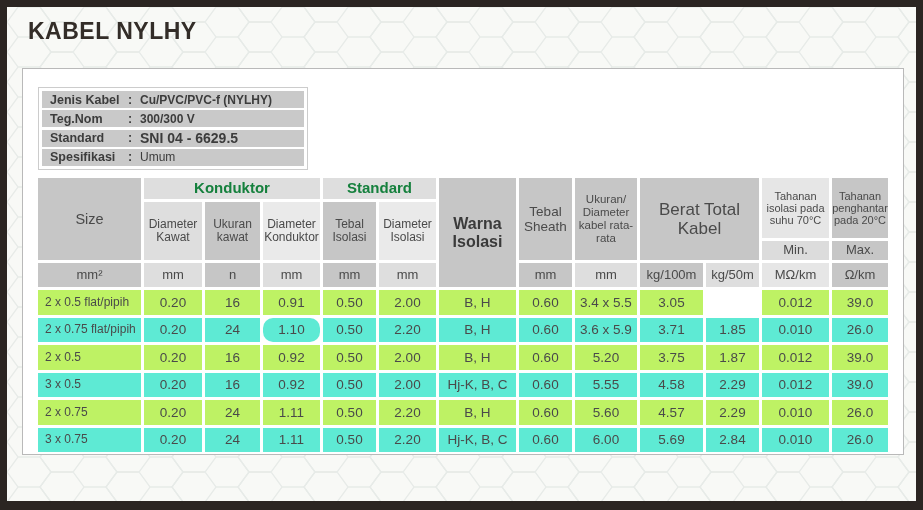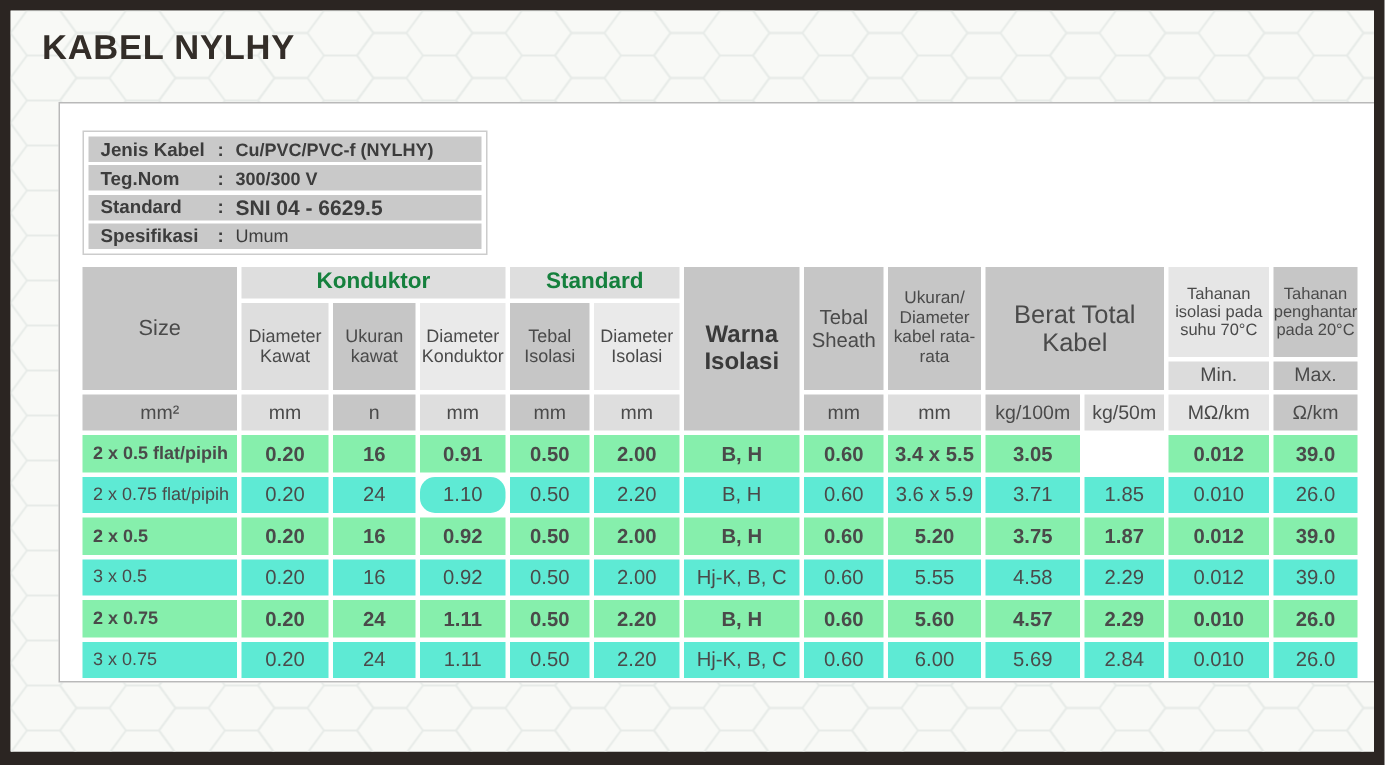--- a/index.html
+++ b/index.html
@@ -12,21 +12,21 @@
     background:#f8f9f6;
     font-family:"Liberation Sans", sans-serif;
     overflow:hidden;
   }
   .hex-bg{position:absolute;left:0;top:0;z-index:0;}
   .page-title{
     position:absolute;left:21px;top:11px;z-index:2;
     font-size:23px;font-weight:bold;color:#332d28;letter-spacing:.5px;
   }
   .panel{
-    position:absolute;left:32px;top:61px;z-index:1;
+    position:absolute;left:15px;top:61px;z-index:1;
     width:882px;height:387px;
     background:#ffffff;border:1px solid #b9b9b9;
     box-sizing:border-box;
   }
   
   .info-box{
     position:absolute;left:15px;top:18px;width:270px;height:83px;
     border:1px solid #cccccc;box-sizing:border-box;
     padding:3px;display:flex;flex-direction:column;justify-content:space-between;
   }
@@ -58,21 +58,21 @@
   .cell{
     display:flex;align-items:center;justify-content:center;
     text-align:center;color:#4a4a4a;line-height:1.12;
     box-sizing:border-box;padding:0 3px;
   }
   .bg-m{background:#c6c6c6;}
   .bg-l{background:#dedede;}
   .bg-xl{background:#eaeaea;}
   .bg-min{background:#dcdcdc;}
   .bg-tah{background:#e6e6e6;}
-  .row-dark{background:#86efac;font-weight:bold;}
+  .row-dark{background:#bef264;}
   .row-light{background:#5eead4;}
   .hdr-group{font-size:15px;font-weight:bold;color:#15803d;}
   .hdr-sub{font-size:12px;}
   .hdr-size{font-size:14.5px;}
   .hdr-warna{font-size:16px;font-weight:bold;color:#3a3a3a;}
   .hdr-berat{font-size:17px;}
   .hdr-sheath{font-size:13.5px;}
   .hdr-ukuran{font-size:11.5px;}
   .hdr-tah{font-size:11px;}
   .hdr-minmax{font-size:13px;}

